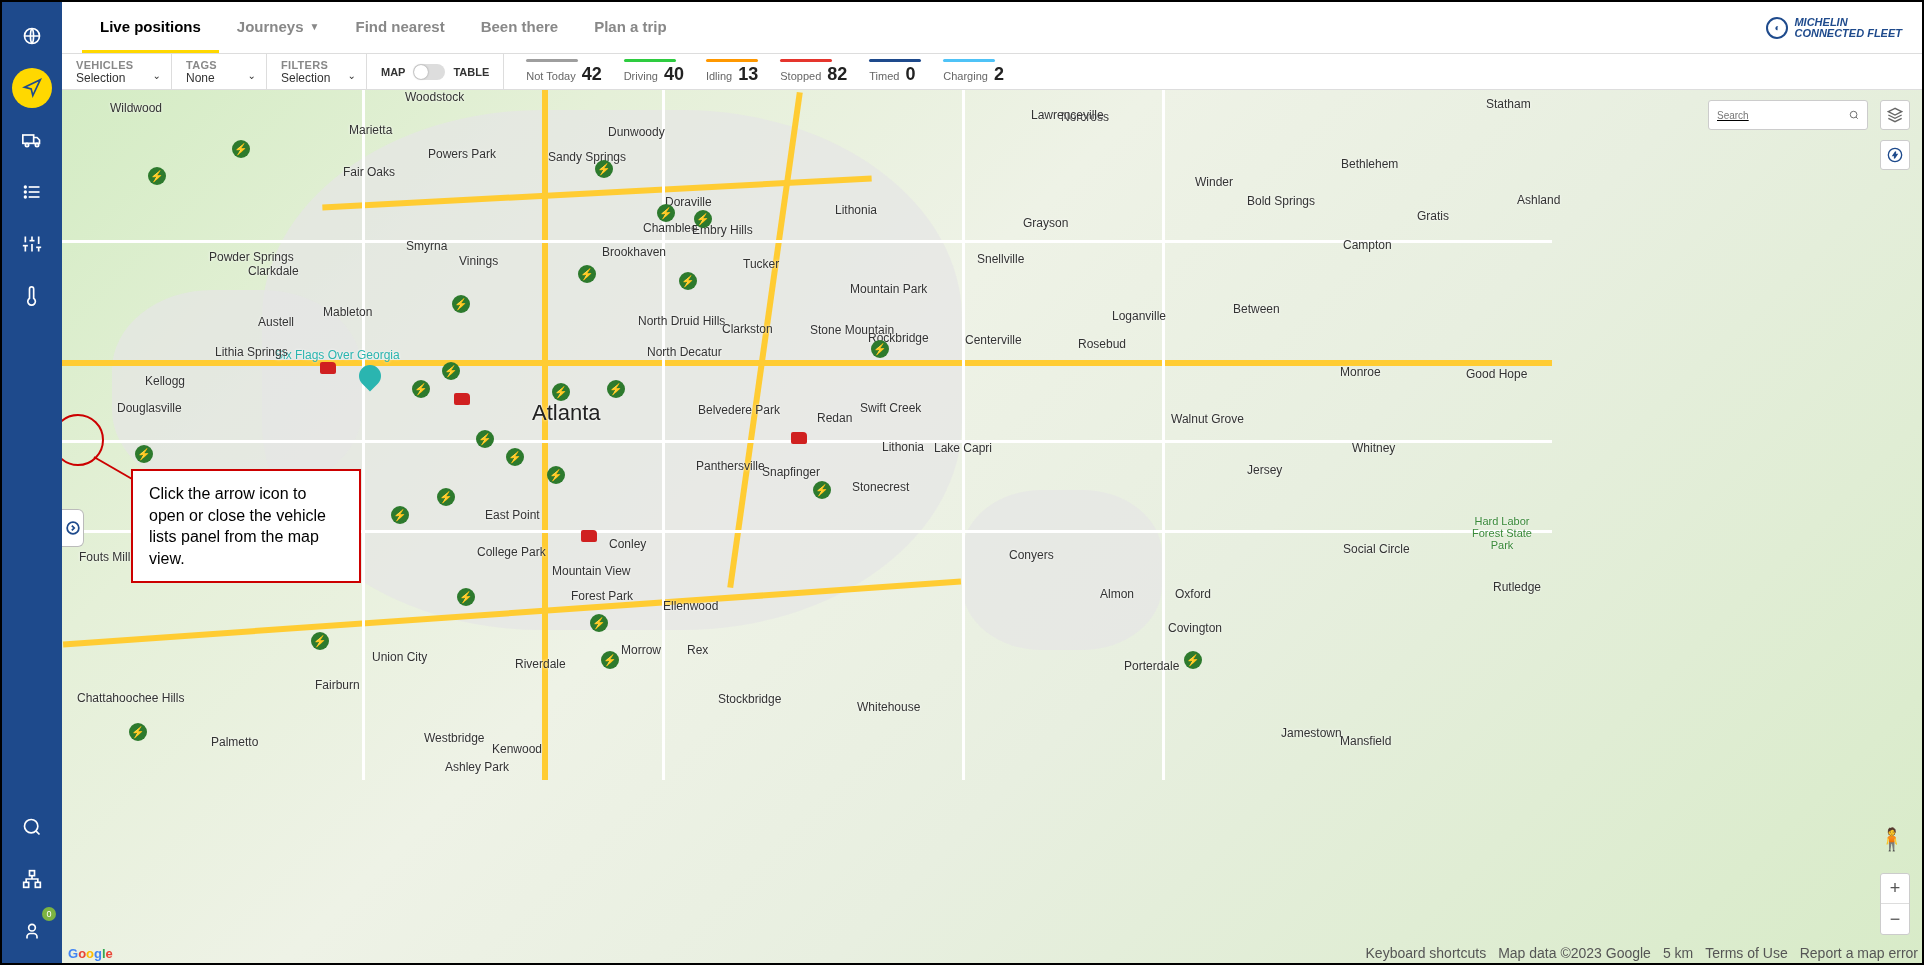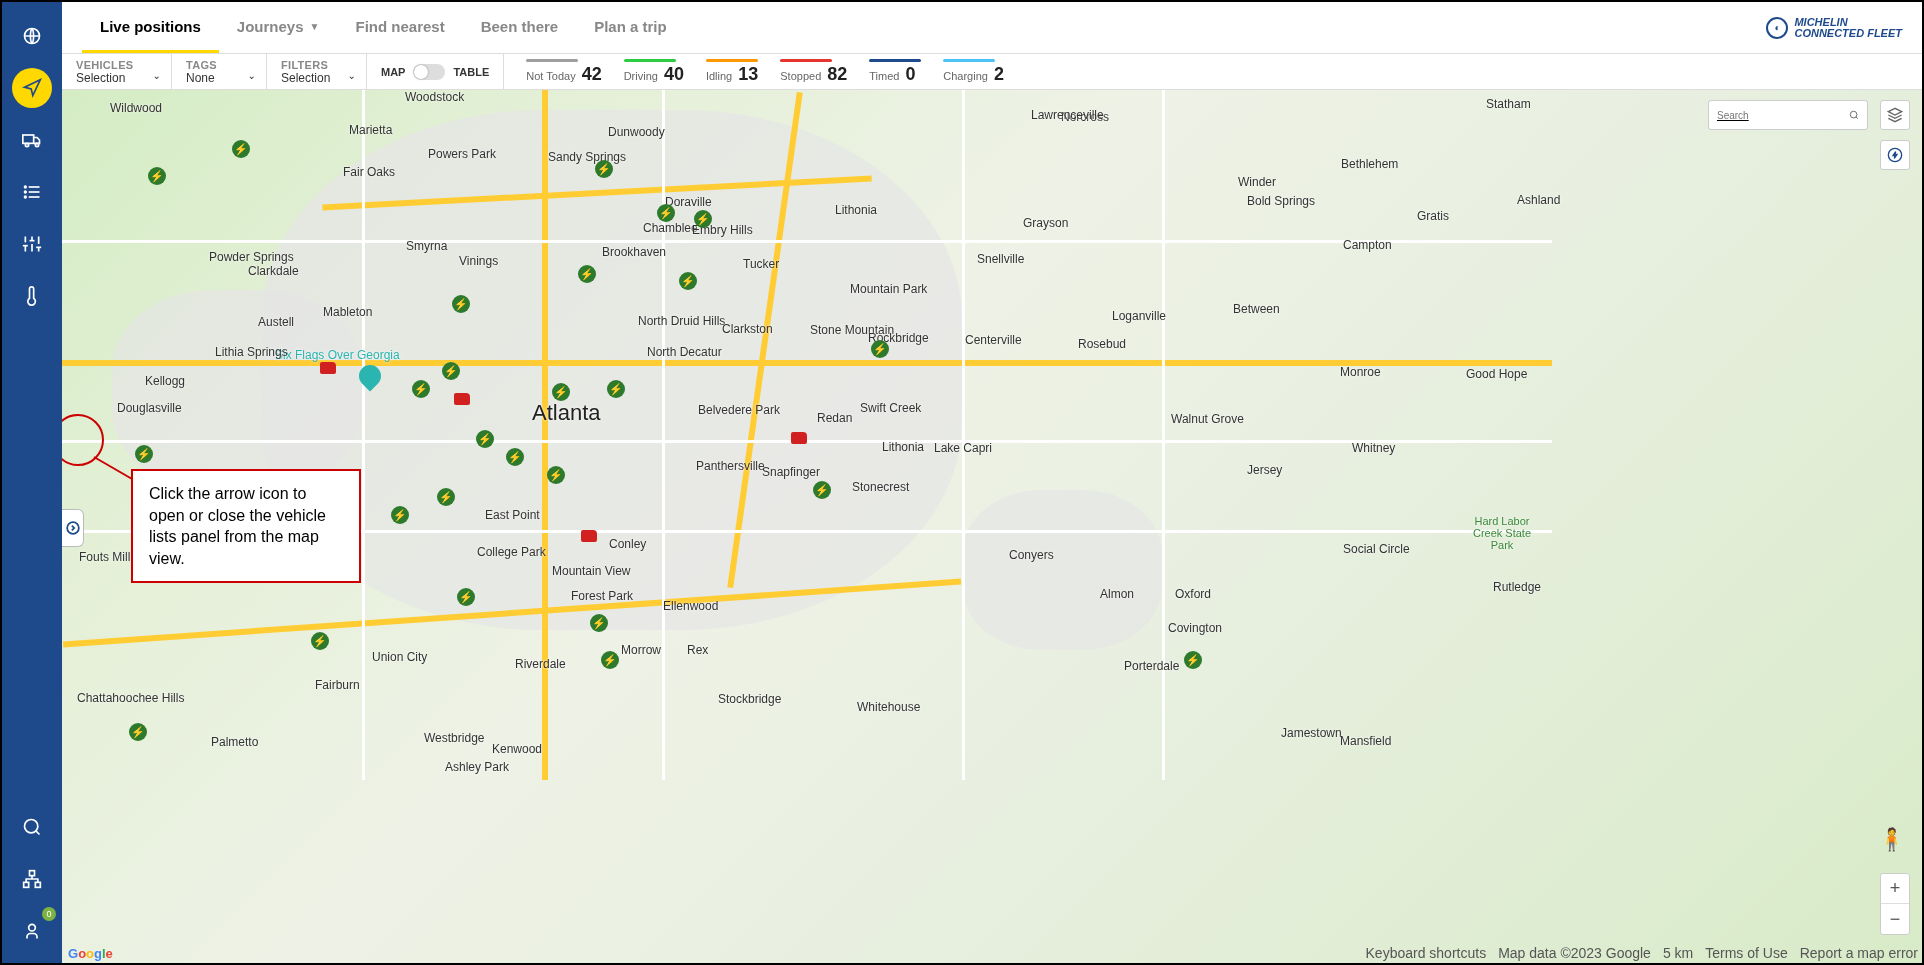--- a/index.html
+++ b/index.html
@@ -272,21 +272,21 @@
     <div class="map-road thin h" style="left:0; top:440px; width:1490px;"></div>
     <div class="map-road thin h" style="left:0; top:150px; width:1490px;"></div>
     <div class="map-road thin v" style="left:300px; top:0; height:690px;"></div>
     <div class="map-road thin v" style="left:600px; top:0; height:690px;"></div>
     <div class="map-road thin v" style="left:900px; top:0; height:690px;"></div>
     <div class="map-road thin v" style="left:1100px; top:0; height:690px;"></div>
 
     <div class="city-label big" style="left:470px; top:310px;">Atlanta</div>
     <div class="city-label" style="left:213px; top:258px; color:#2ab5b0;">Six Flags Over Georgia</div>
     <div class="marker-poi" style="left:297px; top:275px;"></div>
-    <div class="city-label" style="left:1400px; top:425px; color:#3a8a3a; font-size:11px; width:80px; text-align:center;">Hard Labor Creek State Park</div>
+    <div class="city-label" style="left:1400px; top:425px; color:#3a8a3a; font-size:11px; width:80px; text-align:center;">Hard Labor Forest State Park</div>
 
     <div id="city-labels">
         <div class="city-label" style="left: 287px; top: 33px;">Marietta</div>
         <div class="city-label" style="left: 343px; top: 0px;">Woodstock</div>
         <div class="city-label" style="left: 48px; top: 11px;">Wildwood</div>
         <div class="city-label" style="left: 366px; top: 57px;">Powers Park</div>
         <div class="city-label" style="left: 281px; top: 75px;">Fair Oaks</div>
         <div class="city-label" style="left: 486px; top: 60px;">Sandy Springs</div>
         <div class="city-label" style="left: 546px; top: 35px;">Dunwoody</div>
         <div class="city-label" style="left: 603px; top: 105px;">Doraville</div>
@@ -299,21 +299,21 @@
         <div class="city-label" style="left: 969px; top: 18px;">Lawrenceville</div>
         <div class="city-label" style="left: 915px; top: 162px;">Snellville</div>
         <div class="city-label" style="left: 961px; top: 126px;">Grayson</div>
         <div class="city-label" style="left: 1050px; top: 219px;">Loganville</div>
         <div class="city-label" style="left: 1016px; top: 247px;">Rosebud</div>
         <div class="city-label" style="left: 903px; top: 243px;">Centerville</div>
         <div class="city-label" style="left: 1171px; top: 212px;">Between</div>
         <div class="city-label" style="left: 1278px; top: 275px;">Monroe</div>
         <div class="city-label" style="left: 1281px; top: 148px;">Campton</div>
         <div class="city-label" style="left: 1355px; top: 119px;">Gratis</div>
-        <div class="city-label" style="left: 1133px; top: 85px; margin-left: 43px;">Winder</div>
+        <div class="city-label" style="left: 1133px; top: 85px;">Winder</div>
         <div class="city-label" style="left: 1279px; top: 67px;">Bethlehem</div>
         <div class="city-label" style="left: 1185px; top: 104px;">Bold Springs</div>
         <div class="city-label" style="left: 1455px; top: 103px;">Ashland</div>
         <div class="city-label" style="left: 1424px; top: 7px;">Statham</div>
         <div class="city-label" style="left: 1404px; top: 277px;">Good Hope</div>
         <div class="city-label" style="left: 1185px; top: 373px;">Jersey</div>
         <div class="city-label" style="left: 1109px; top: 322px;">Walnut Grove</div>
         <div class="city-label" style="left: 1290px; top: 351px;">Whitney</div>
         <div class="city-label" style="left: 1281px; top: 452px;">Social Circle</div>
         <div class="city-label" style="left: 1431px; top: 490px;">Rutledge</div>

